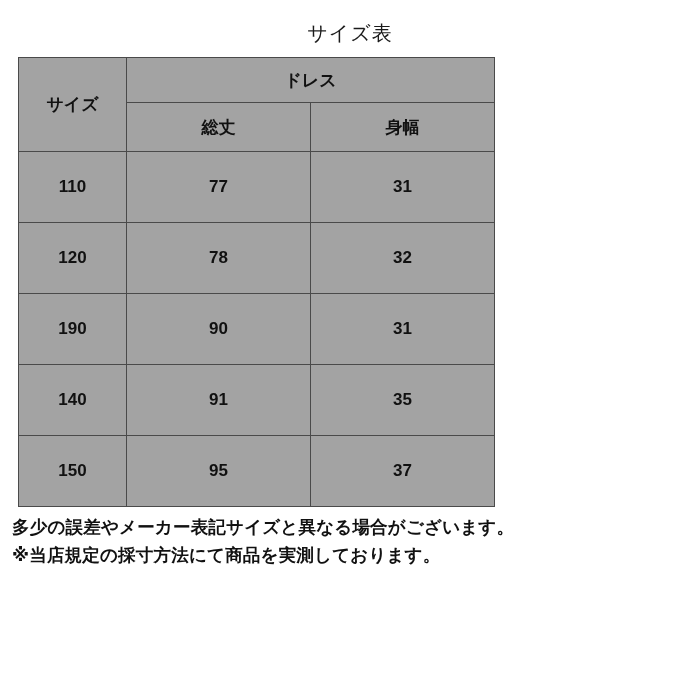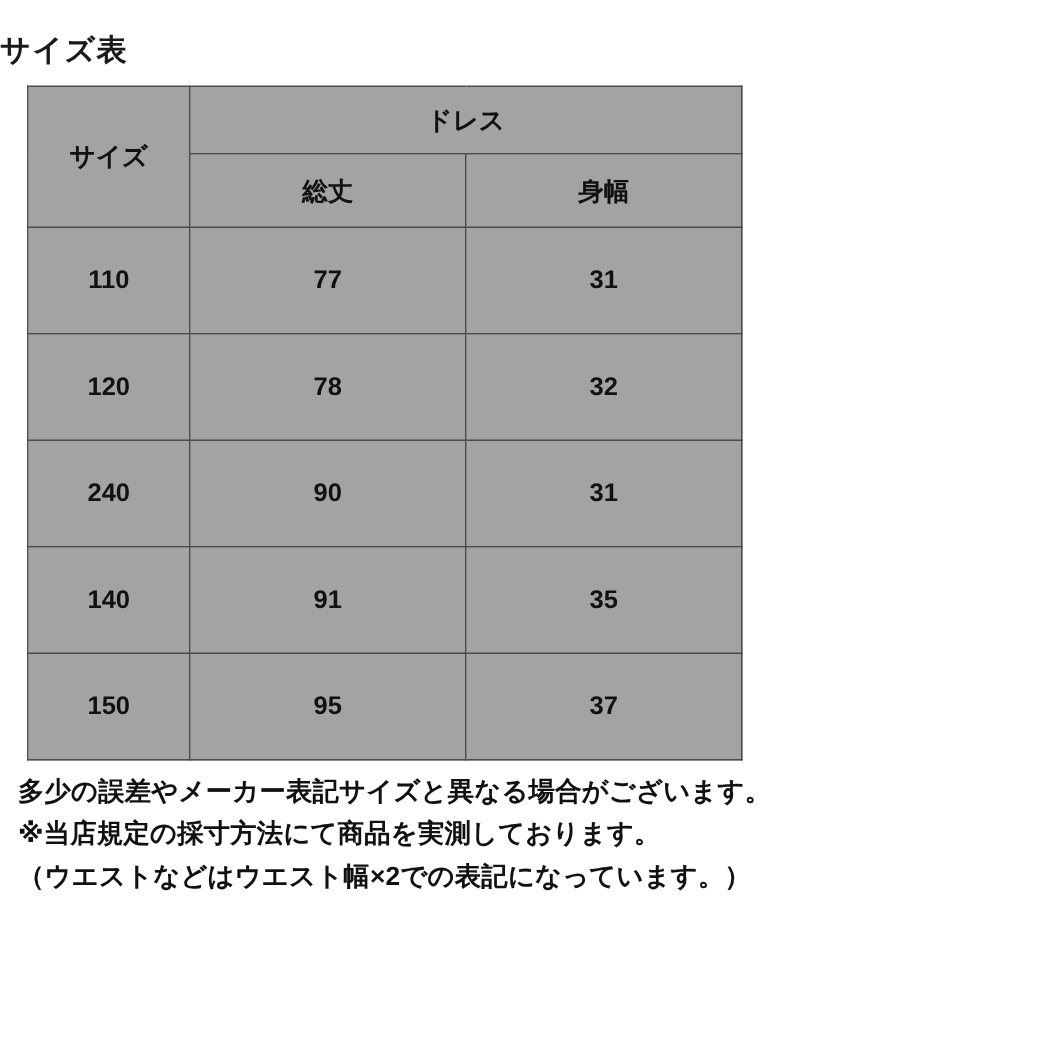--- a/index.html
+++ b/index.html
@@ -14,22 +14,23 @@
     color: #1a1a1a;
     overflow: hidden;
   }
   .page {
     position: relative;
     width: 700px;
     height: 700px;
     box-sizing: border-box;
   }
   .title {
+    text-align: center;
     font-size: 20px;
-    font-weight: bold;
+    font-weight: normal;
     letter-spacing: 1px;
     padding-top: 20px;
     padding-bottom: 10px;
   }
   .table-wrap {
     padding: 0 12px;
   }
   table.size-table {
     border-collapse: collapse;
     width: 476px;
@@ -104,21 +105,21 @@
           <td>110</td>
           <td>77</td>
           <td>31</td>
         </tr>
         <tr class="data-row">
           <td>120</td>
           <td>78</td>
           <td>32</td>
         </tr>
         <tr class="data-row">
-          <td>240</td>
+          <td>190</td>
           <td>90</td>
           <td>31</td>
         </tr>
         <tr class="data-row">
           <td>140</td>
           <td>91</td>
           <td>35</td>
         </tr>
         <tr class="data-row">
           <td>150</td>
@@ -126,16 +127,15 @@
           <td>37</td>
         </tr>
       </tbody>
     </table>
   </div>
 
 
   <div class="notes">
     <div>多少の誤差やメーカー表記サイズと異なる場合がございます。</div>
     <div>※当店規定の採寸方法にて商品を実測しております。</div>
-    <div>（ウエストなどはウエスト幅×2での表記になっています。）</div>
   </div>
 
 </div>
 
 </body></html>

